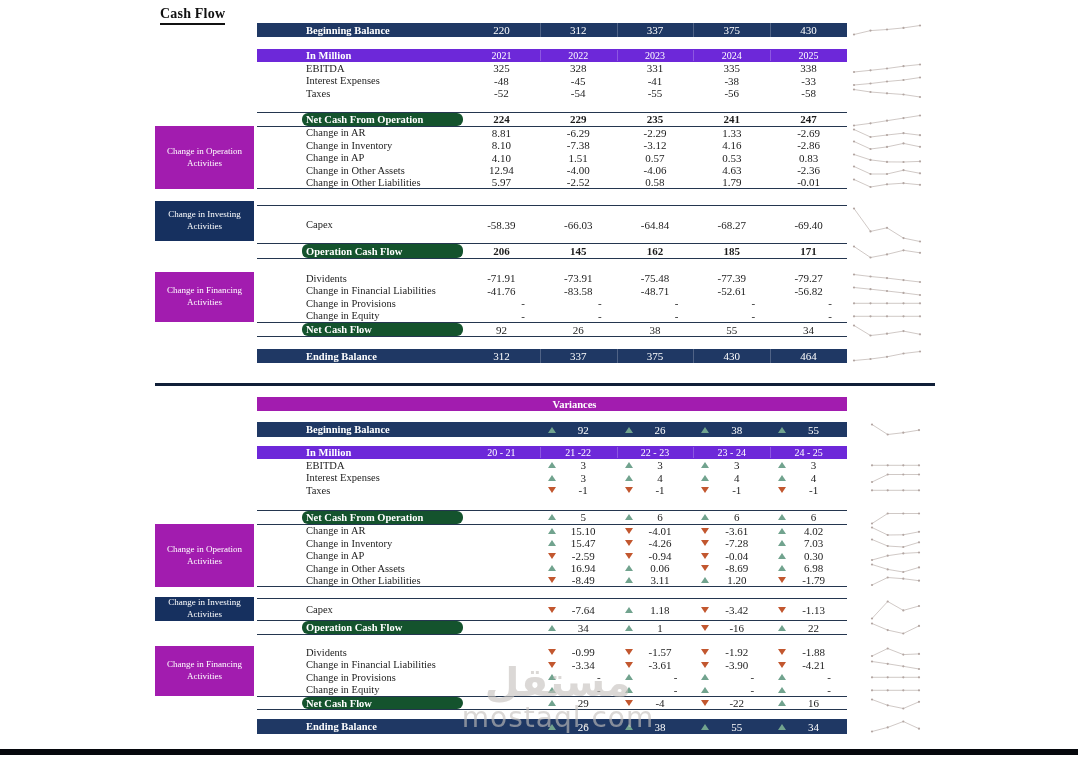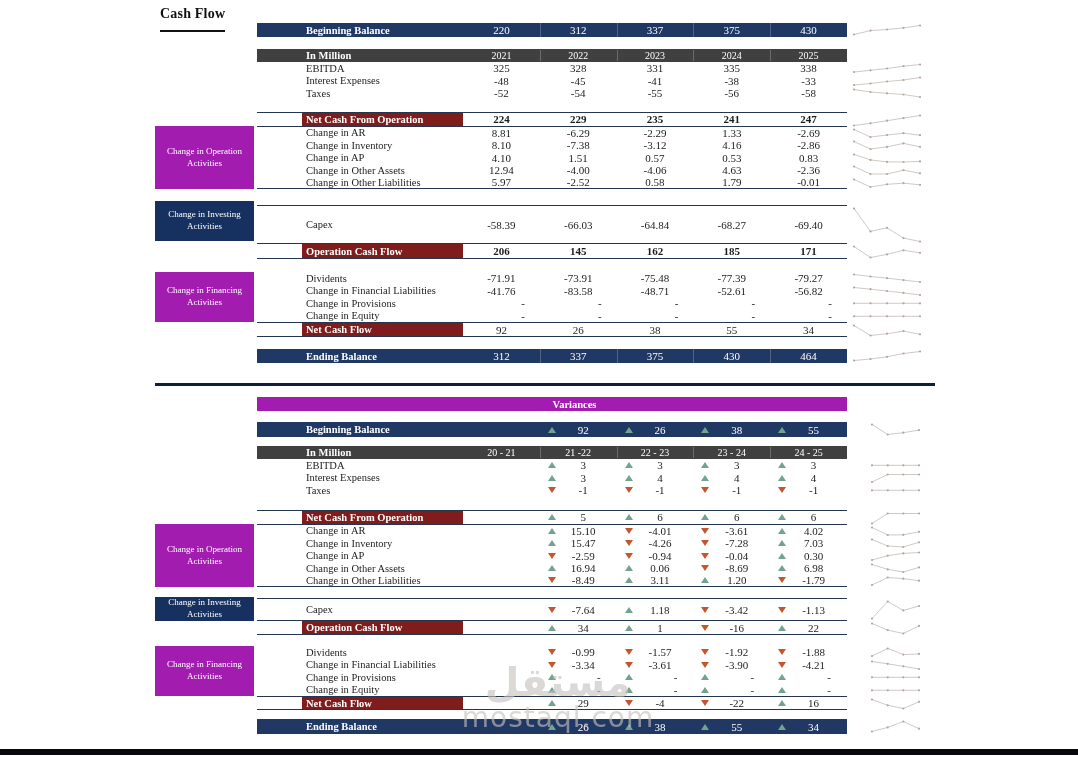--- a/index.html
+++ b/index.html
@@ -1,36 +1,36 @@
 <!DOCTYPE html>
 <html><head>
 <meta charset="utf-8">
 <style>
   html,body{margin:0;padding:0;background:#ffffff;}
   #screen{position:relative;width:1078px;height:758px;background:#ffffff;overflow:hidden;
           font-family:"Liberation Serif",serif;}
   
   #pageTitle{position:absolute;left:160px;top:6px;font-size:14px;font-weight:bold;color:#111;
-             border-bottom:2px solid #111;padding-bottom:8px;letter-spacing:.2px;}
+             border-bottom:2px solid #111;padding-bottom:1px;letter-spacing:.2px;}
   
   .tbl{position:absolute;left:257px;width:590px;font-size:11px;color:#1c1c1c;}
   .row{position:relative;display:flex;align-items:stretch;box-sizing:border-box;padding-left:45px;}
   .row .lbl{flex:0 0 161px;display:flex;align-items:center;padding-left:4px;box-sizing:border-box;
             white-space:nowrap;overflow:hidden;font-size:10.5px;}
   .cell{flex:1 1 0;display:flex;align-items:center;justify-content:center;box-sizing:border-box;min-width:0;}
   .cell.dash{justify-content:flex-end;padding-right:15px;}
   .bar{background:#1f3864;color:#fff;}
   .bar .lbl{font-weight:bold;}
   .bar .cell + .cell, .header .cell + .cell{box-shadow:inset 1px 0 0 rgba(255,255,255,.22);}
-  .header{background:#404040;color:#fff;align-items:center;}
+  .header{background:#6d28d9;color:#fff;align-items:center;}
   .header .lbl{font-weight:bold;}
   .header .cell{font-size:10px;}
   .title{background:#a21caf;color:#fff;justify-content:center;}
   .title .tlabel{flex:1;display:flex;align-items:center;justify-content:center;font-weight:bold;font-size:10.5px;}
-  .total .lbl{background:#7f1d1d;color:#fff;font-weight:bold;}
+  .total .lbl{background:#14532d;color:#fff;font-weight:bold;border-radius:6px;}
   .total.bold .cell{font-weight:bold;}
   .bt{border-top:1px solid #24364f;}
   .bb{border-bottom:1px solid #24364f;}
   
   .vcell{flex:1 1 0;display:flex;align-items:center;box-sizing:border-box;min-width:0;}
   .azone{flex:0 0 24px;display:flex;align-items:center;justify-content:center;}
   .vzone{flex:1;display:flex;align-items:center;justify-content:center;padding-right:14px;box-sizing:border-box;}
   .vzone.dash{justify-content:flex-end;padding-right:16px;}
   .arr{width:0;height:0;border-left:4.5px solid transparent;border-right:4.5px solid transparent;display:inline-block;}
   .arr.u{border-bottom:6px solid #71a38e;}

